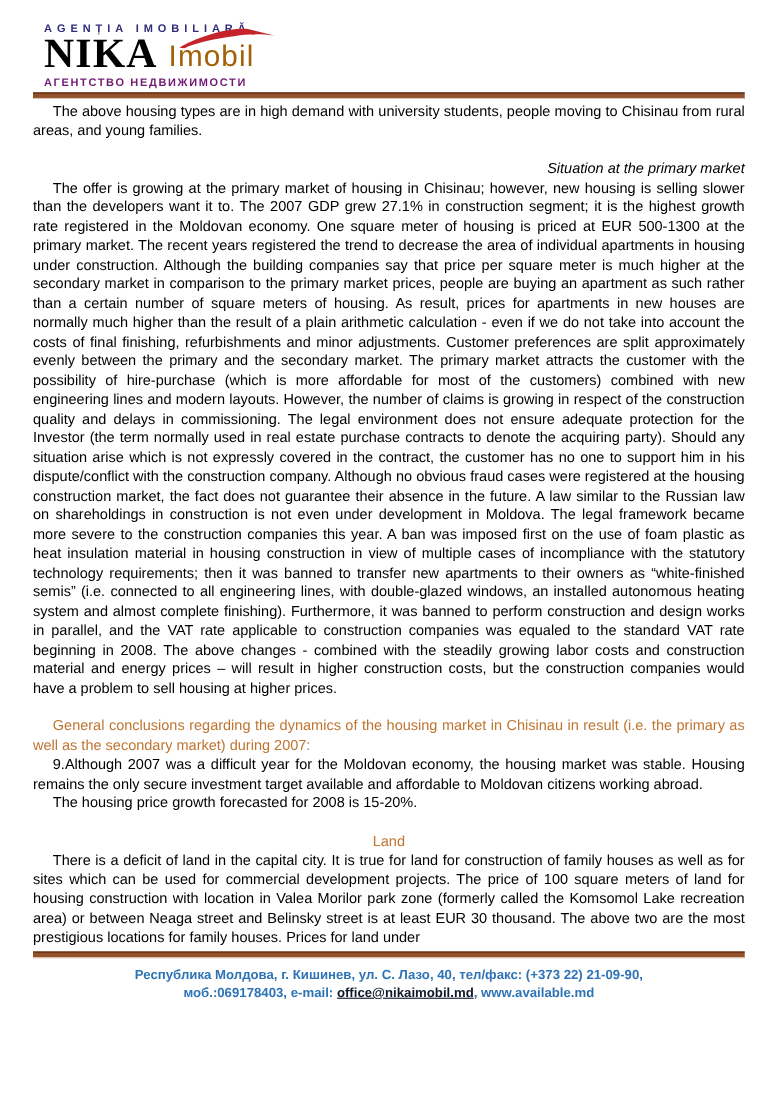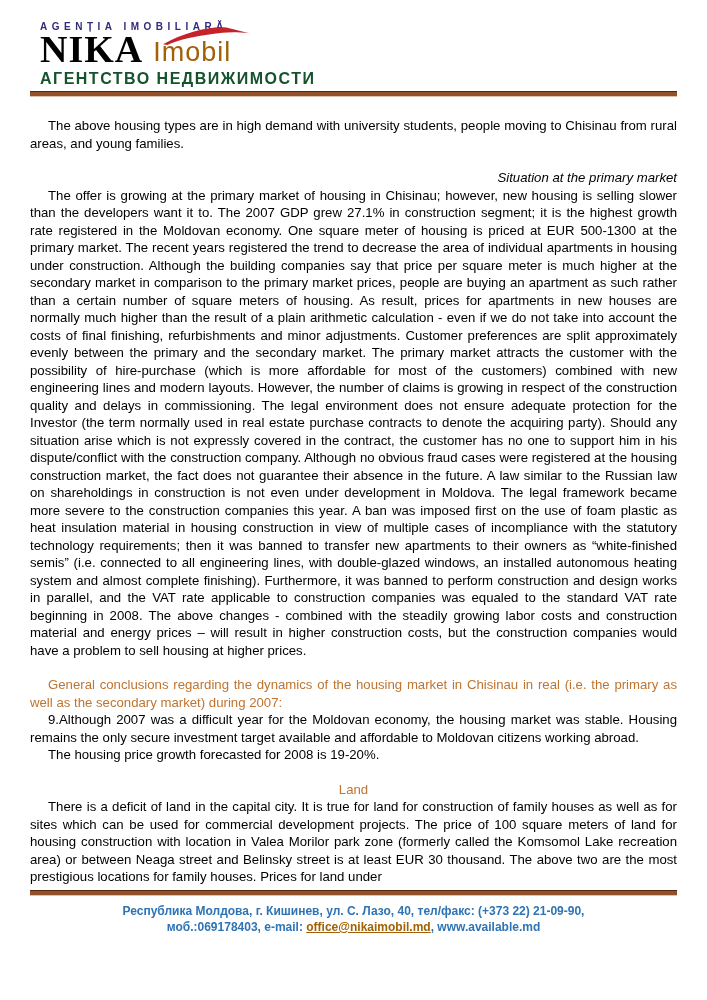--- a/index.html
+++ b/index.html
@@ -23,47 +23,47 @@
     font-family: "Liberation Serif", serif;
     font-size: 38px; font-weight: bold; line-height: 0.85;
     color: #000000; letter-spacing: 1px;
   }
   .logo-imobil-wrap { position: relative; margin-left: 10px; }
   .roof-svg { position: absolute; top: -15px; left: 10px; width: 88px; height: 20px; }
   .logo-imobil {
     font-size: 27px; line-height: 0.9; color: #a16207; letter-spacing: 1px;
   }
   .logo-bottom {
-    font-size: 16px; font-weight: bold; letter-spacing: 1.5px;
-    color: #14532d; margin-top: 5px;
+    font-size: 10px; font-weight: bold; letter-spacing: 1.5px;
+    color: #701a75; margin-top: 5px;
   }
   .rule {
     height: 4px; background: #93512a;
     border-top: 1px solid #53280f;
     border-bottom: 1px solid #d9c3ae;
     margin-top: 3px;
   }
   .header-rule { margin-top: 3px; }
   .footer-rule { margin-top: 4px; }
 
   
-  main { margin-top: 20px; font-size: 13.2px; line-height: 17.5px; }
+  main { margin-top: 2px; font-size: 13.2px; line-height: 17.5px; }
   p { margin: 0; text-align: justify; text-indent: 18px; }
   p.spaced-before { margin-top: 17px; }
   .italic-heading { font-style: italic; text-align: right; }
   .orange { color: #bf7430; }
   .center { text-align: center; text-indent: 0; }
 
   
   .footer-text {
     margin-top: 7px; text-align: center;
     font-size: 12px; font-weight: bold; line-height: 16px;
     color: #2e74b5;
   }
-  .email-link { color: #a16207; text-decoration: underline; }
+  .email-link { color: #0f172a; text-decoration: underline; }
 </style>
 </head>
 <body>
 
 <div class="page">
 
   <header>
     <div class="logo">
       <div class="logo-top">AGENȚIA  IMOBILIARĂ</div>
       <div class="logo-main">
@@ -80,24 +80,24 @@
     <div class="rule header-rule"></div>
   </header>
 
   <main>
     <p>The above housing types are in high demand with university students, people moving to Chisinau from rural areas, and young families.</p>
 
     <p class="italic-heading spaced-before">Situation at the primary market</p>
 
     <p>The offer is growing at the primary market of housing in Chisinau; however, new housing is selling slower than the developers want it to. The 2007 GDP grew 27.1% in construction segment; it is the highest growth rate registered in the Moldovan economy. One square meter of housing is priced at EUR 500-1300 at the primary market. The recent years registered the trend to decrease the area of individual apartments in housing under construction. Although the building companies say that price per square meter is much higher at the secondary market in comparison to the primary market prices, people are buying an apartment as such rather than a certain number of square meters of housing. As result, prices for apartments in new houses are normally much higher than the result of a plain arithmetic calculation - even if we do not take into account the costs of final finishing, refurbishments and minor adjustments. Customer preferences are split approximately evenly between the primary and the secondary market. The primary market attracts the customer with the possibility of hire-purchase (which is more affordable for most of the customers) combined with new engineering lines and modern layouts. However, the number of claims is growing in respect of the construction quality and delays in commissioning. The legal environment does not ensure adequate protection for the Investor (the term normally used in real estate purchase contracts to denote the acquiring party). Should any situation arise which is not expressly covered in the contract, the customer has no one to support him in his dispute/conflict with the construction company. Although no obvious fraud cases were registered at the housing construction market, the fact does not guarantee their absence in the future. A law similar to the Russian law on shareholdings in construction is not even under development in Moldova. The legal framework became more severe to the construction companies this year. A ban was imposed first on the use of foam plastic as heat insulation material in housing construction in view of multiple cases of incompliance with the statutory technology requirements; then it was banned to transfer new apartments to their owners as “white-finished semis” (i.e. connected to all engineering lines, with double-glazed windows, an installed autonomous heating system and almost complete finishing). Furthermore, it was banned to perform construction and design works in parallel, and the VAT rate applicable to construction companies was equaled to the standard VAT rate beginning in 2008. The above changes - combined with the steadily growing labor costs and construction material and energy prices – will result in higher construction costs, but the construction companies would have a problem to sell housing at higher prices.</p>
 
-    <p class="orange spaced-before">General conclusions regarding the dynamics of the housing market in Chisinau in real (i.e. the primary as well as the secondary market) during 2007:</p>
+    <p class="orange spaced-before">General conclusions regarding the dynamics of the housing market in Chisinau in result (i.e. the primary as well as the secondary market) during 2007:</p>
 
     <p>9.Although 2007 was a difficult year for the Moldovan economy, the housing market was stable. Housing remains the only secure investment target available and affordable to Moldovan citizens working abroad.</p>
-    <p>The housing price growth forecasted for 2008 is 19-20%.</p>
+    <p>The housing price growth forecasted for 2008 is 15-20%.</p>
 
     <p class="orange center spaced-before">Land</p>
 
     <p>There is a deficit of land in the capital city. It is true for land for construction of family houses as well as for sites which can be used for commercial development projects. The price of 100 square meters of land for housing construction with location in Valea Morilor park zone (formerly called the Komsomol Lake recreation area) or between Neaga street and Belinsky street is at least EUR 30 thousand. The above two are the most prestigious locations for family houses. Prices for land under</p>
   </main>
 
   <footer>
     <div class="rule footer-rule"></div>
     <div class="footer-text">
       <div>Республика Молдова, г. Кишинев, ул. С. Лазо, 40, тел/факс: (+373 22) 21-09-90,</div>

